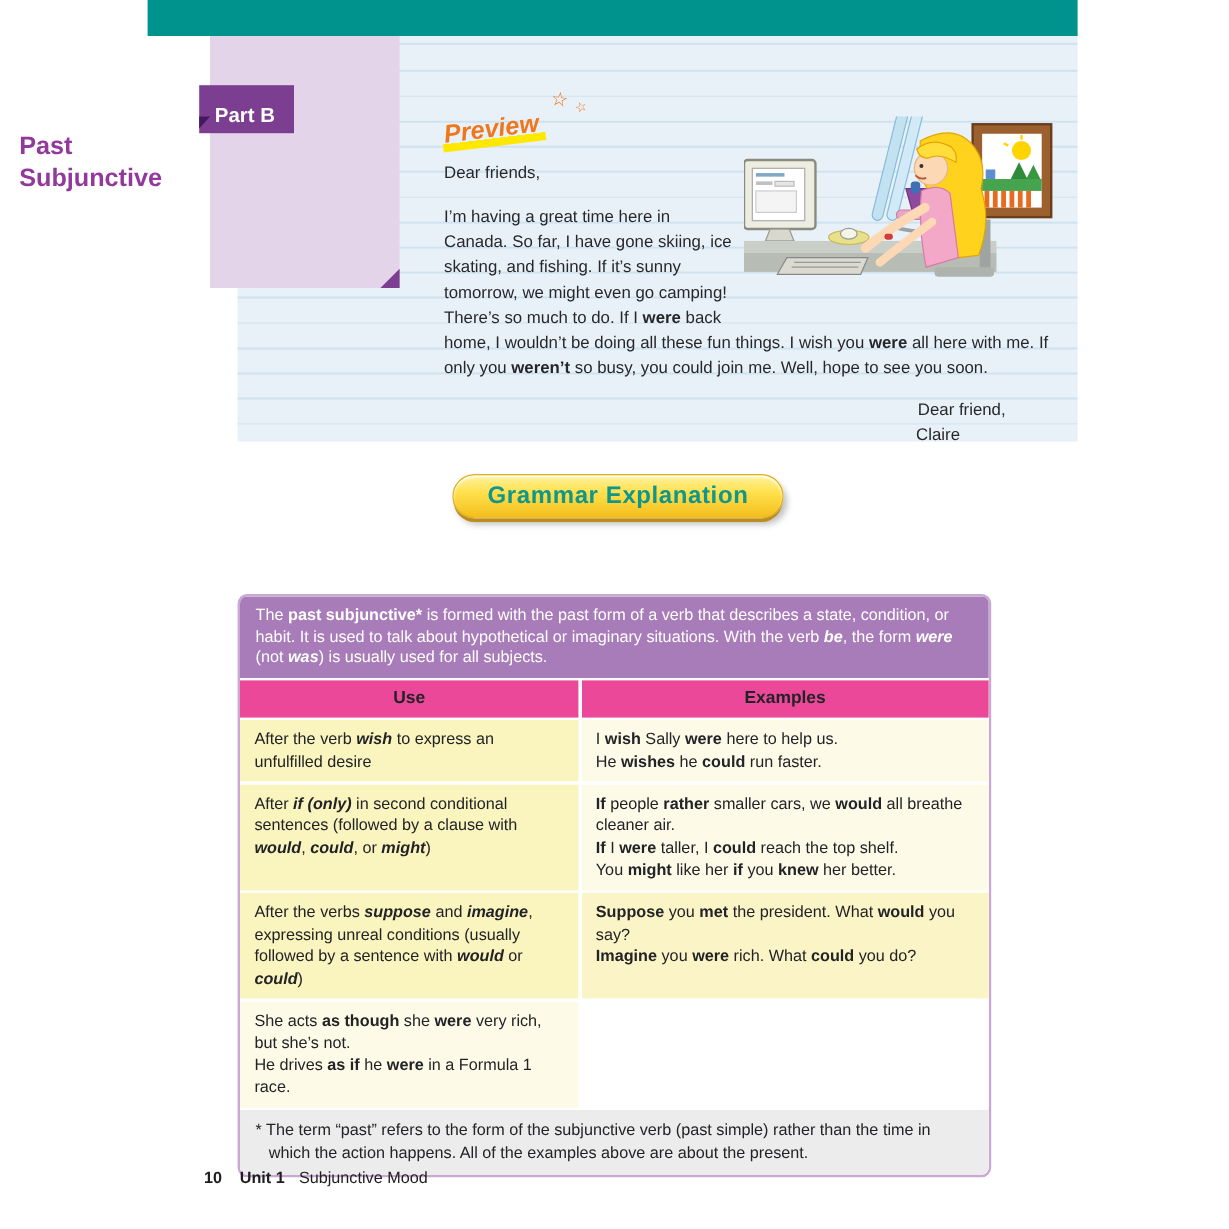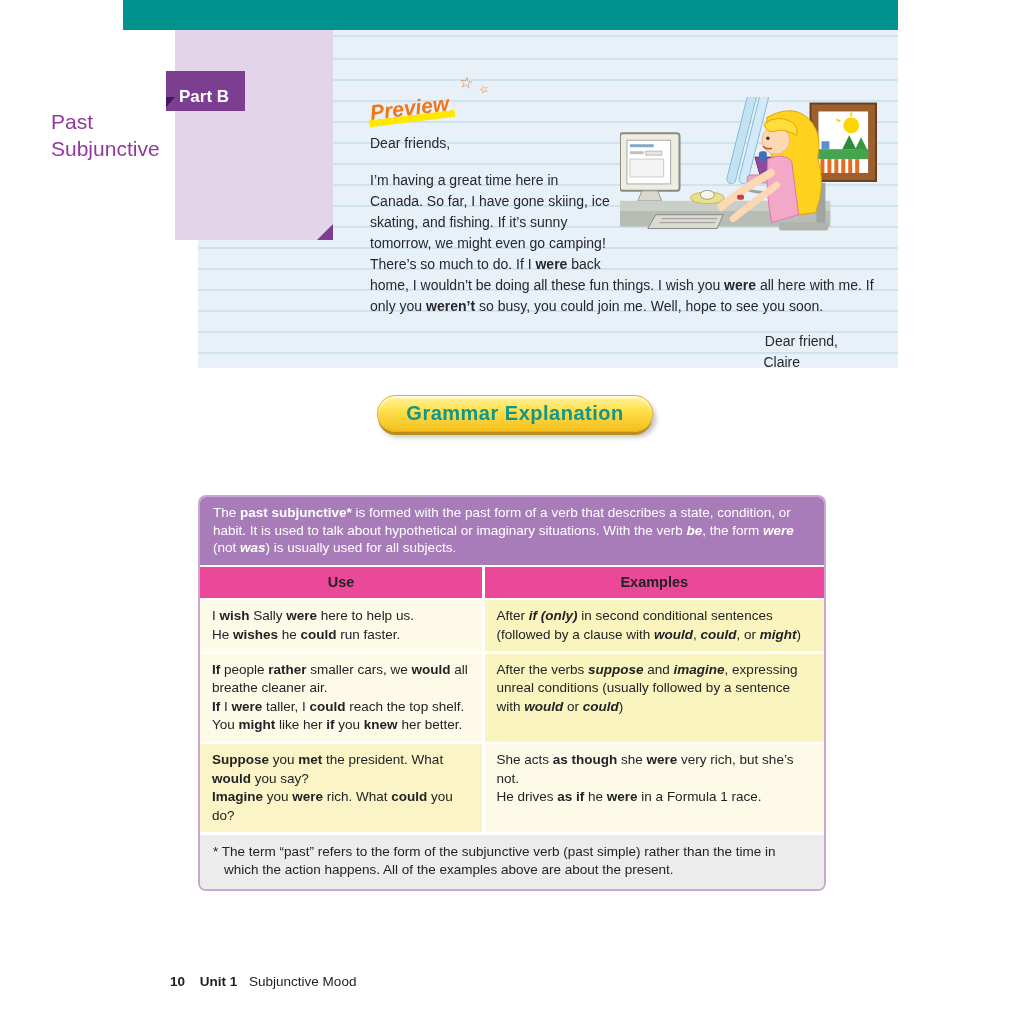--- a/index.html
+++ b/index.html
@@ -14,21 +14,21 @@
   .letter-panel { position:absolute; left:198px; top:30px; width:700px; height:338px;
     background-color:#E9F1F8;
     background-image:repeating-linear-gradient(to bottom, transparent 0px, transparent 19.5px, #CFE2F0 19.5px, #CFE2F0 21px);
     background-position:0 9px; }
 
   
   .side-panel { position:absolute; left:175px; top:30px; width:158px; height:210px; background:#E4D4EA; }
   .side-panel .fold { position:absolute; right:0; bottom:0; width:0; height:0;
     border-left:16px solid transparent; border-bottom:16px solid #7C3E91; }
   .side-title { position:absolute; left:16px; top:108px; font-size:21px; line-height:27px;
-    font-weight:normal; color:#93399E;margin-left:35px; }
+    font-weight:bold; color:#93399E; }
 
   .part-tab { position:absolute; left:166px; top:71px; background:#7C3E91; color:#fff;
     font-size:17px; font-weight:bold; padding:16px 16px 4px 13px; }
   .part-tab-fold { position:absolute; left:166px; top:97px; width:0; height:0;
     border-right:9px solid transparent; border-top:10px solid #41195E; }
 
   
   .preview-wrap { position:absolute; left:368px; top:96px; transform:rotate(-7deg); }
   .preview-label { display:inline-block; font-size:21px; font-weight:bold; font-style:italic;
     color:#F0761B; padding:0 5px 2px 2px;
@@ -191,20 +191,21 @@
   <div class="grammar-btn">
     <span>Grammar Explanation</span>
   </div>
 
   <div class="expl-box">
     <div class="expl-intro">The <b>past subjunctive*</b> is formed with the past form of a verb that describes a state, condition, or habit. It is used to talk about hypothetical or imaginary situations. With the verb <b><i>be</i></b>, the form <b><i>were</i></b> (not <b><i>was</i></b>) is usually used for all subjects.</div>
     <div class="grammar-grid">
       <div class="cell cell-header">Use</div>
       <div class="cell cell-header">Examples</div>
 
+      <div class="cell cell-use">After the verb <b><i>wish</i></b> to express an unfulfilled desire</div>
       <div class="cell cell-ex">I <b>wish</b> Sally <b>were</b> here to help us.<br>He <b>wishes</b> he <b>could</b> run faster.</div>
 
       <div class="cell cell-use">After <b><i>if (only)</i></b> in second conditional sentences (followed by a clause with <b><i>would</i></b>, <b><i>could</i></b>, or <b><i>might</i></b>)</div>
       <div class="cell cell-ex"><b>If</b> people <b>rather</b> smaller cars, we <b>would</b> all breathe cleaner air.<br><b>If</b> I <b>were</b> taller, I <b>could</b> reach the top shelf.<br>You <b>might</b> like her <b>if</b> you <b>knew</b> her better.</div>
 
       <div class="cell cell-use">After the verbs <b><i>suppose</i></b> and <b><i>imagine</i></b>, expressing unreal conditions (usually followed by a sentence with <b><i>would</i></b> or <b><i>could</i></b>)</div>
       <div class="cell cell-ex cell-ex-alt"><b>Suppose</b> you <b>met</b> the president. What <b>would</b> you say?<br><b>Imagine</b> you <b>were</b> rich. What <b>could</b> you do?</div>
 
       <div class="cell cell-ex">She acts <b>as though</b> she <b>were</b> very rich, but she’s not.<br>He drives <b>as if</b> he <b>were</b> in a Formula 1 race.</div>
     </div>

